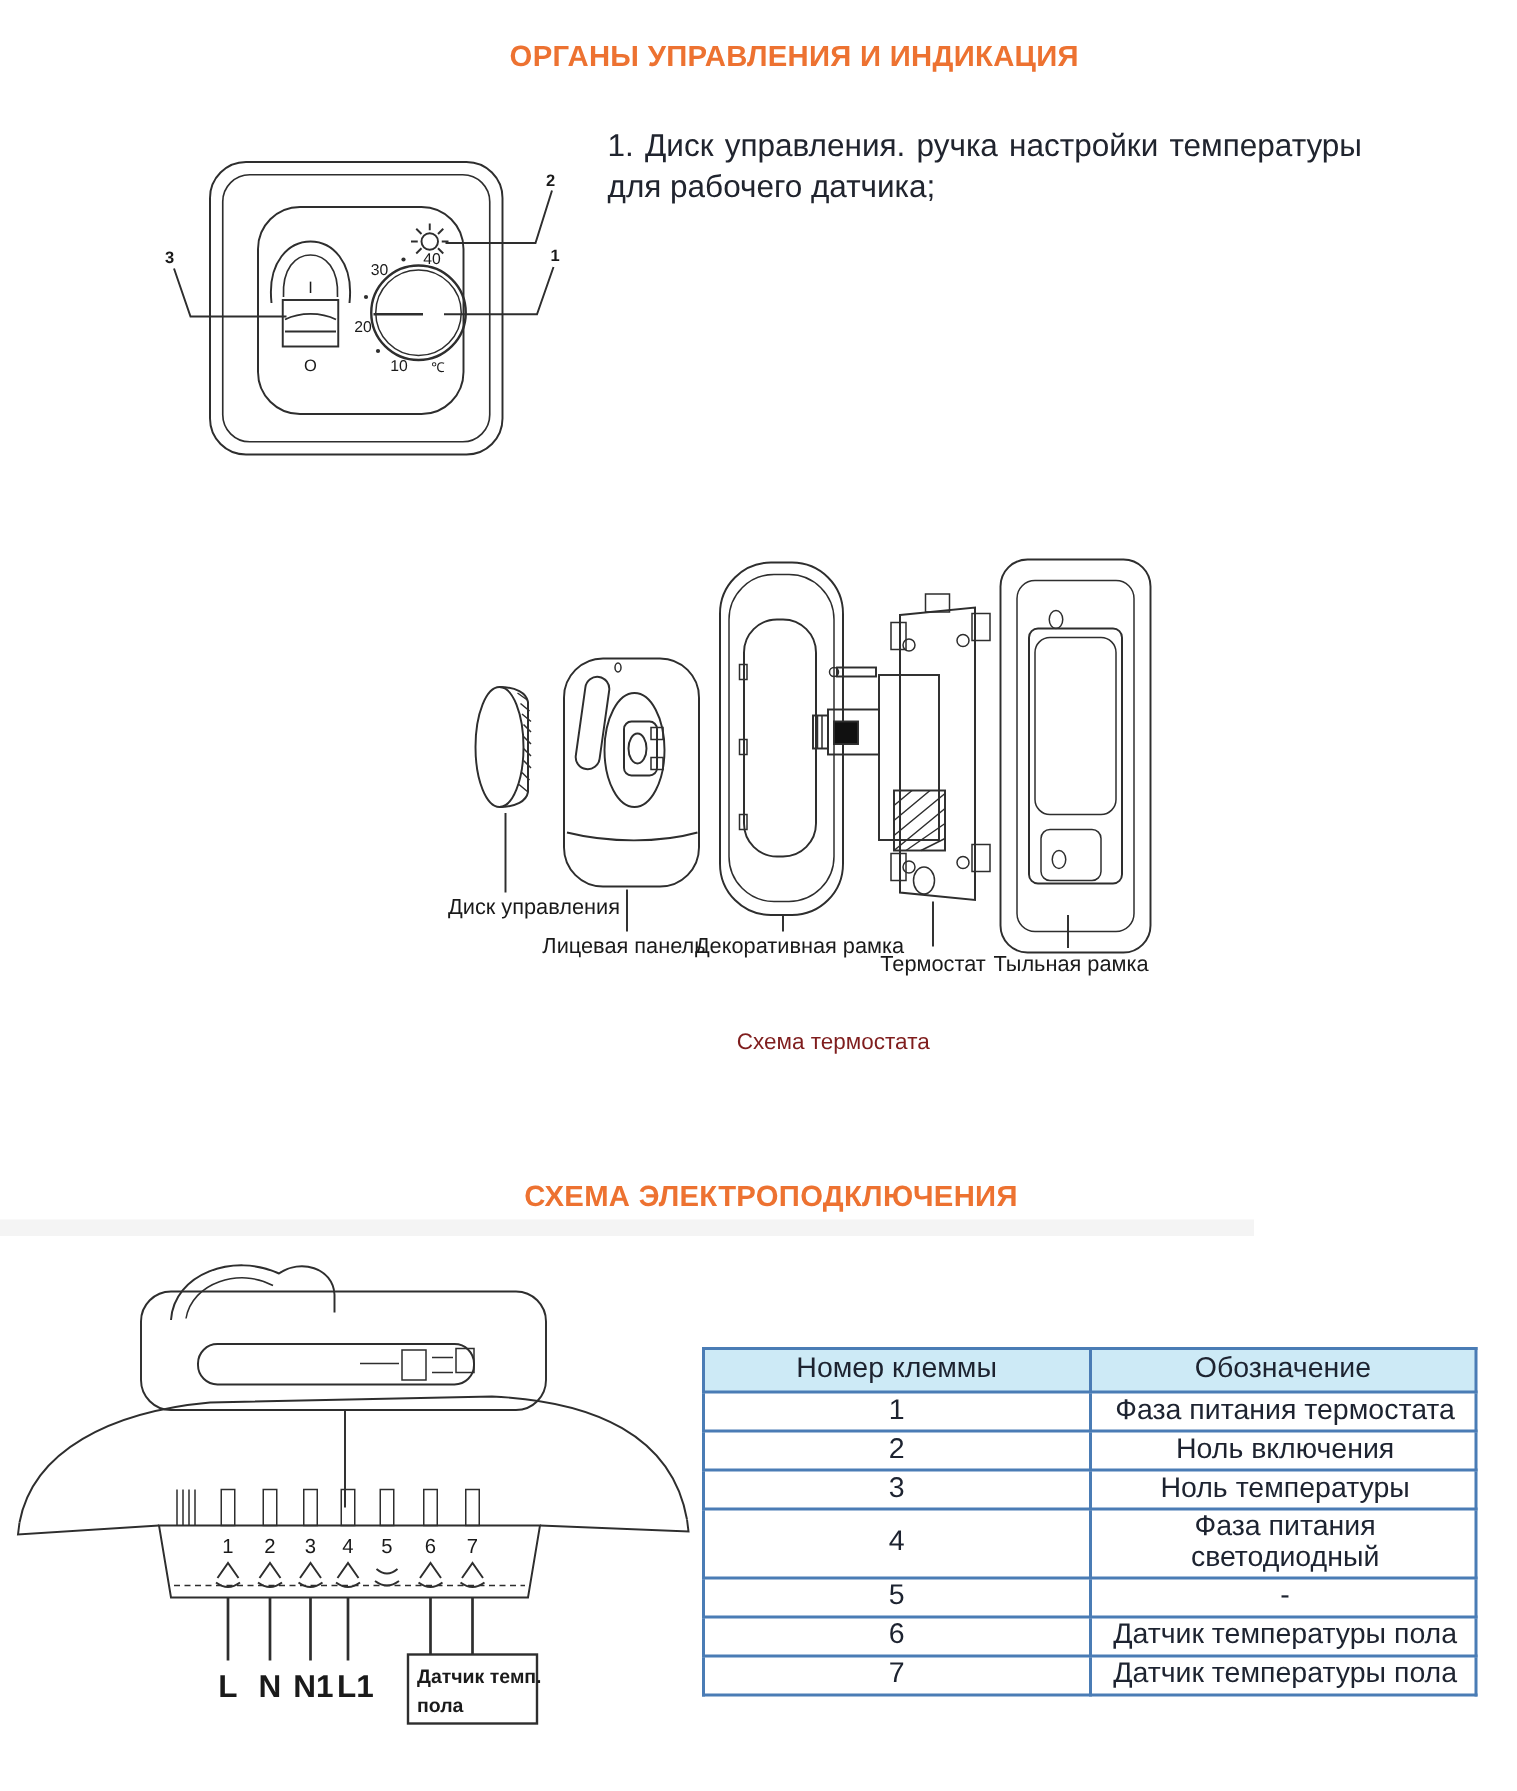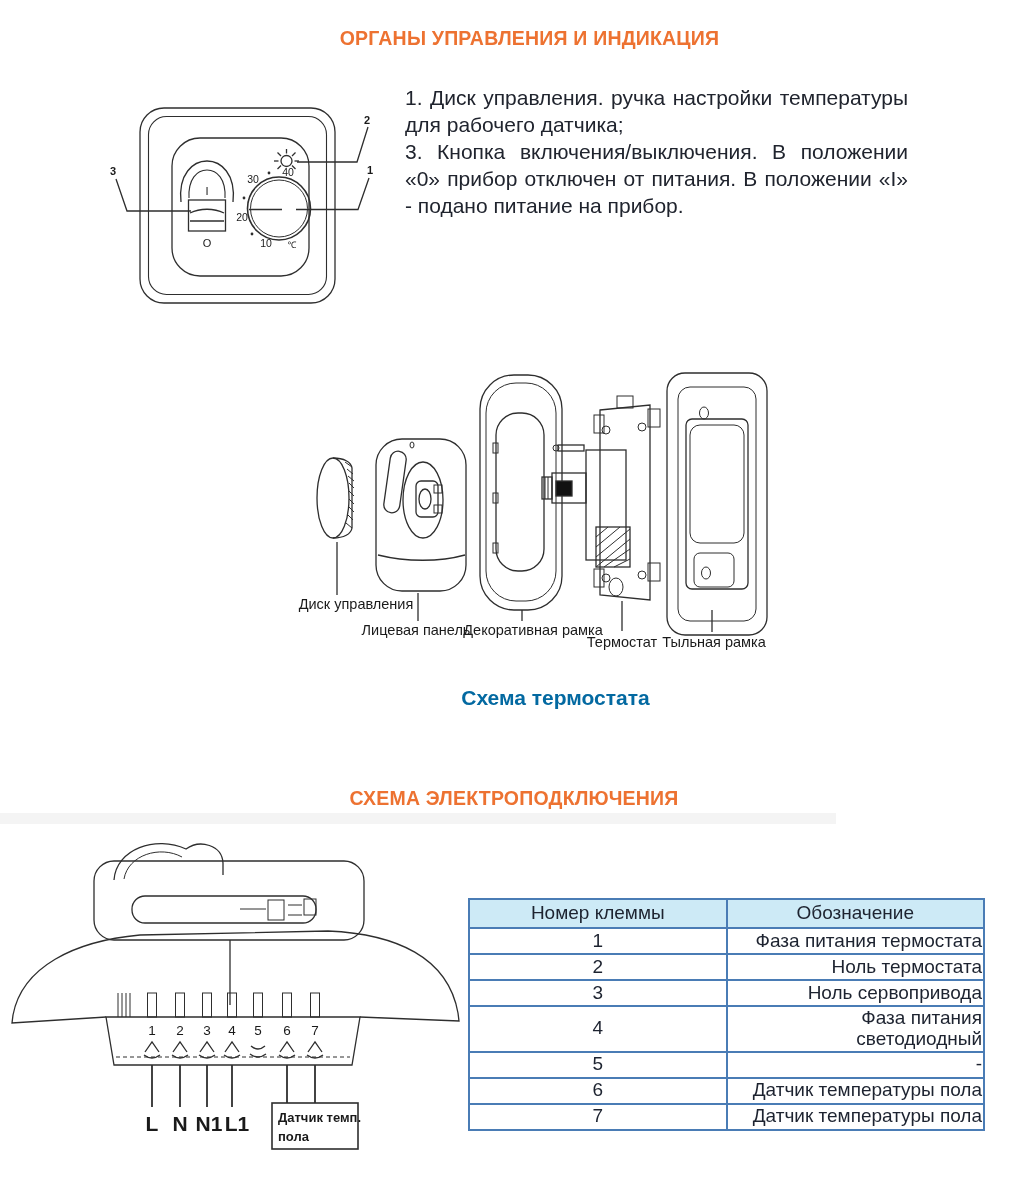--- a/index.html
+++ b/index.html
@@ -10,39 +10,39 @@
   .sec-title { position:absolute; left:0; right:0; text-align:center;
     font-size:19.5px; font-weight:bold; color:#ED7231; letter-spacing:.2px; }
   #title1 { top:27px;padding-left:48px; }
   #title2 { top:787px;margin-left:17px; }
 
   .controls-text { position:absolute; left:405px; top:84px; width:503px;
     font-size:21px; line-height:27px; text-align:justify; color:#20242E; }
   .controls-text p { margin:0; }
 
   .caption { position:absolute; left:100px; right:0; top:686px; text-align:center;
-    font-size:21px; font-weight:bold; color:#0369a1; }
+    font-size:15px; font-weight:normal; color:#7f1d1d; }
 
   svg { position:absolute; }
   #face-svg { left:105px; top:95px; }
   #exploded-svg { left:290px; top:355px; }
   #wiring-svg { left:10px; top:835px; }
 
   .photo-band { position:absolute; left:0; top:813px; width:836px; height:11px; background:#f4f4f4; }
 
   .line { stroke:#2E2E2E; stroke-width:1.3; fill:none; }
   .svg-label { font-family:"Liberation Sans", sans-serif; fill:#1A1A1A; }
 
   table.terminals { position:absolute; left:468px; top:898px; width:517px;
     border-collapse:collapse; font-size:19px; color:#1D2330; table-layout:fixed; }
   table.terminals th, table.terminals td { border:2px solid #4A7CB5; line-height:1.1; }
   table.terminals th { background:#CDEAF6; font-weight:normal; height:29px; text-align:center; }
   table.terminals td { height:26px; }
   td.num { text-align:center; width:152px; }
-  td.desc { text-align:right; padding-left:4px; }
+  td.desc { text-align:center; padding-left:4px; }
 </style>
 </head>
 <body>
 
 <div class="page">
 
   <div id="title1" class="sec-title">ОРГАНЫ УПРАВЛЕНИЯ И ИНДИКАЦИЯ</div>
 
   <svg id="face-svg" width="285" height="230" viewBox="0 0 285 230">
     <g class="line">
@@ -90,21 +90,20 @@
       <path d="M 191,114.5 L 253,114.5 L 264,83"></path>
       <path d="M 11,84 L 22,116 L 86,116"></path>
     </g>
     <text x="262" y="29" text-anchor="middle" font-size="11" font-weight="bold" class="svg-label">2</text>
     <text x="265" y="79" text-anchor="middle" font-size="11" font-weight="bold" class="svg-label">1</text>
     <text x="8" y="80" text-anchor="middle" font-size="11" font-weight="bold" class="svg-label">3</text>
   </svg>
 
   <div class="controls-text">
     <p>1. Диск управления. ручка настройки температуры для рабочего датчика;</p>
-    <p>3. Кнопка включения/выключения. В положении «0» прибор отключен от питания. В положении «I» - подано питание на прибор.</p>
   </div>
 
   <svg id="exploded-svg" width="485" height="310" viewBox="0 0 485 310">
     <g class="line" stroke-width="1.2">
 
       <g>
         <ellipse cx="43" cy="143" rx="16" ry="40"></ellipse>
         <path d="M 43,103 C 54,103 61,107 62,113 L 62,173 C 61,179 54,183 43,183"></path>
         <path d="M 55,107 L 62,112 M 57,114 L 63,119 M 58,121 L 64,126 M 59,128 L 64,133 M 59,136 L 64,141 M 59,144 L 64,149 M 59,152 L 64,157 M 58,160 L 63,165 M 56,168 L 62,173" stroke-width="1"></path>
         <path d="M 47,187 L 47,240"></path>
@@ -256,25 +255,25 @@
         <th>Обозначение</th>
       </tr>
     </thead>
     <tbody>
       <tr>
         <td class="num">1</td>
         <td class="desc">Фаза питания термостата</td>
       </tr>
       <tr>
         <td class="num">2</td>
-        <td class="desc">Ноль термостата</td>
+        <td class="desc">Ноль включения</td>
       </tr>
       <tr>
         <td class="num">3</td>
-        <td class="desc">Ноль сервопривода</td>
+        <td class="desc">Ноль температуры</td>
       </tr>
       <tr>
         <td class="num">4</td>
         <td class="desc">Фаза питания светодиодный</td>
       </tr>
       <tr>
         <td class="num">5</td>
         <td class="desc">-</td>
       </tr>
       <tr>

